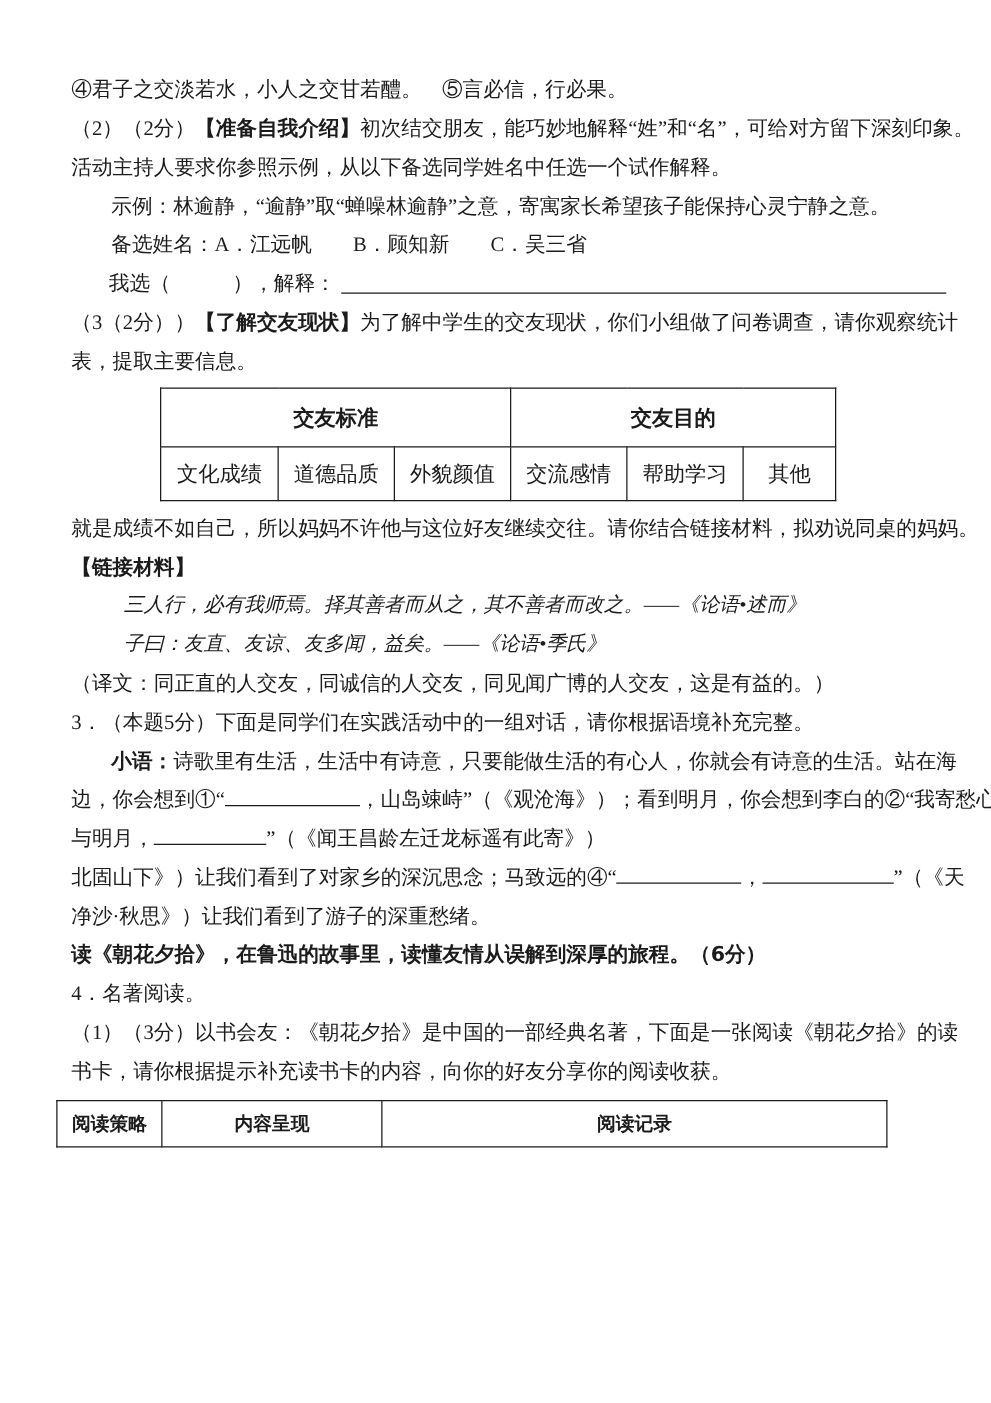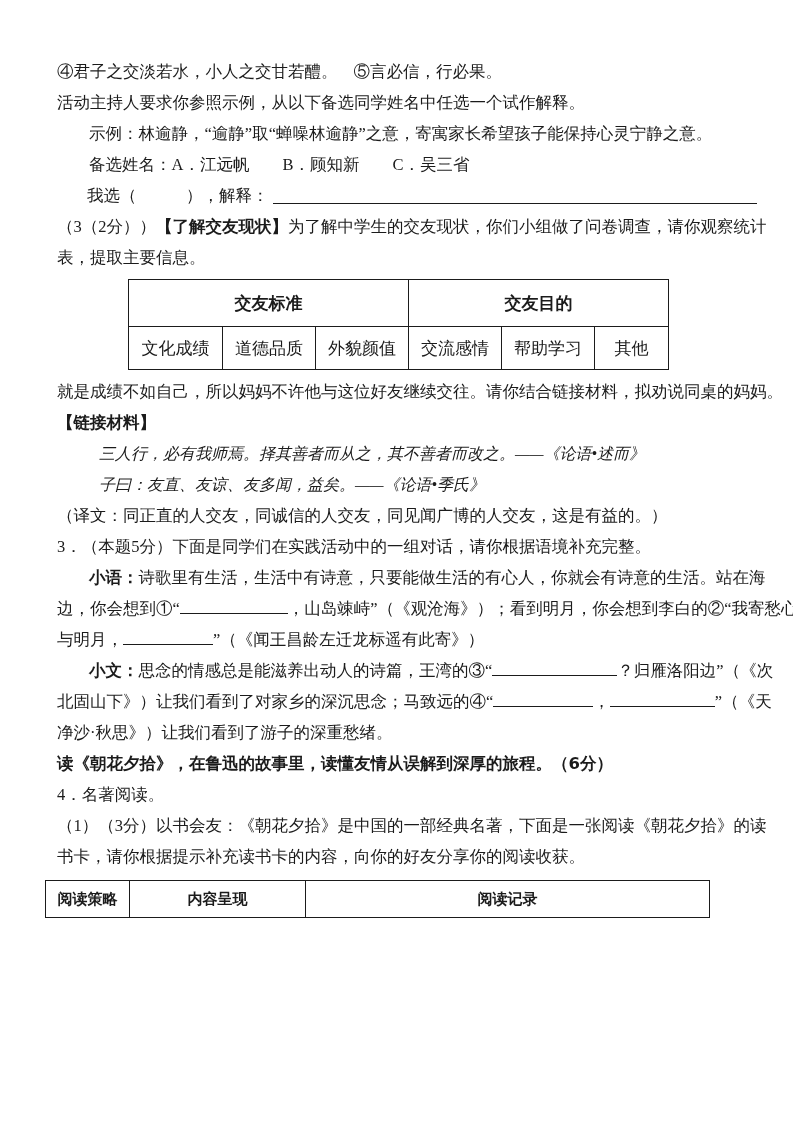--- a/index.html
+++ b/index.html
@@ -42,20 +42,23 @@
 </style>
 </head>
 <body>
 
 <div class="page">
 
   <div class="ln">
     <span>④君子之交淡若水，小人之交甘若醴。</span><span class="gap16"></span><span>⑤言必信，行必果。</span>
   </div>
 
+  <div class="ln">
+    <span>（2）（2分）</span><span class="tag">【准备自我介绍】</span><span>初次结交朋友，能巧妙地解释“姓”和“名”，可给对方留下深刻印象。</span>
+  </div>
   <div class="ln">
     <span>活动主持人要求你参照示例，从以下备选同学姓名中任选一个试作解释。</span>
   </div>
   <div class="ln ind32">
     <span>示例：林逾静，“逾静”取“蝉噪林逾静”之意，寄寓家长希望孩子能保持心灵宁静之意。</span>
   </div>
   <div class="ln ind32">
     <span>备选姓名：A．江远帆　　B．顾知新　　C．吴三省</span>
   </div>
   <div class="ln ind30 flexln">
@@ -117,23 +120,20 @@
   </div>
   <div class="ln ind32">
     <span class="speaker">小语：</span><span>诗歌里有生活，生活中有诗意，只要能做生活的有心人，你就会有诗意的生活。站在海</span>
   </div>
   <div class="ln">
     <span>边，你会想到①“</span><span class="blank" style="width:108px"></span><span>，山岛竦峙”（《观沧海》）；看到明月，你会想到李白的②“我寄愁心</span>
   </div>
   <div class="ln">
     <span>与明月，</span><span class="blank" style="width:90px"></span><span>”（《闻王昌龄左迁龙标遥有此寄》）</span>
   </div>
-  <div class="ln ind32">
-    <span class="speaker">小文：</span><span>思念的情感总是能滋养出动人的诗篇，王湾的③“</span><span class="blank" style="width:125px"></span><span>？归雁洛阳边”（《次</span>
-  </div>
   <div class="ln">
     <span>北固山下》）让我们看到了对家乡的深沉思念；马致远的④“</span><span class="blank" style="width:100px"></span><span>，</span><span class="blank" style="width:105px"></span><span>”（《天</span>
   </div>
   <div class="ln">
     <span>净沙·秋思》）让我们看到了游子的深重愁绪。</span>
   </div>
 
   <div class="ln boldline">
     <span>读《朝花夕拾》，在鲁迅的故事里，读懂友情从误解到深厚的旅程。（6分）</span>
   </div>

